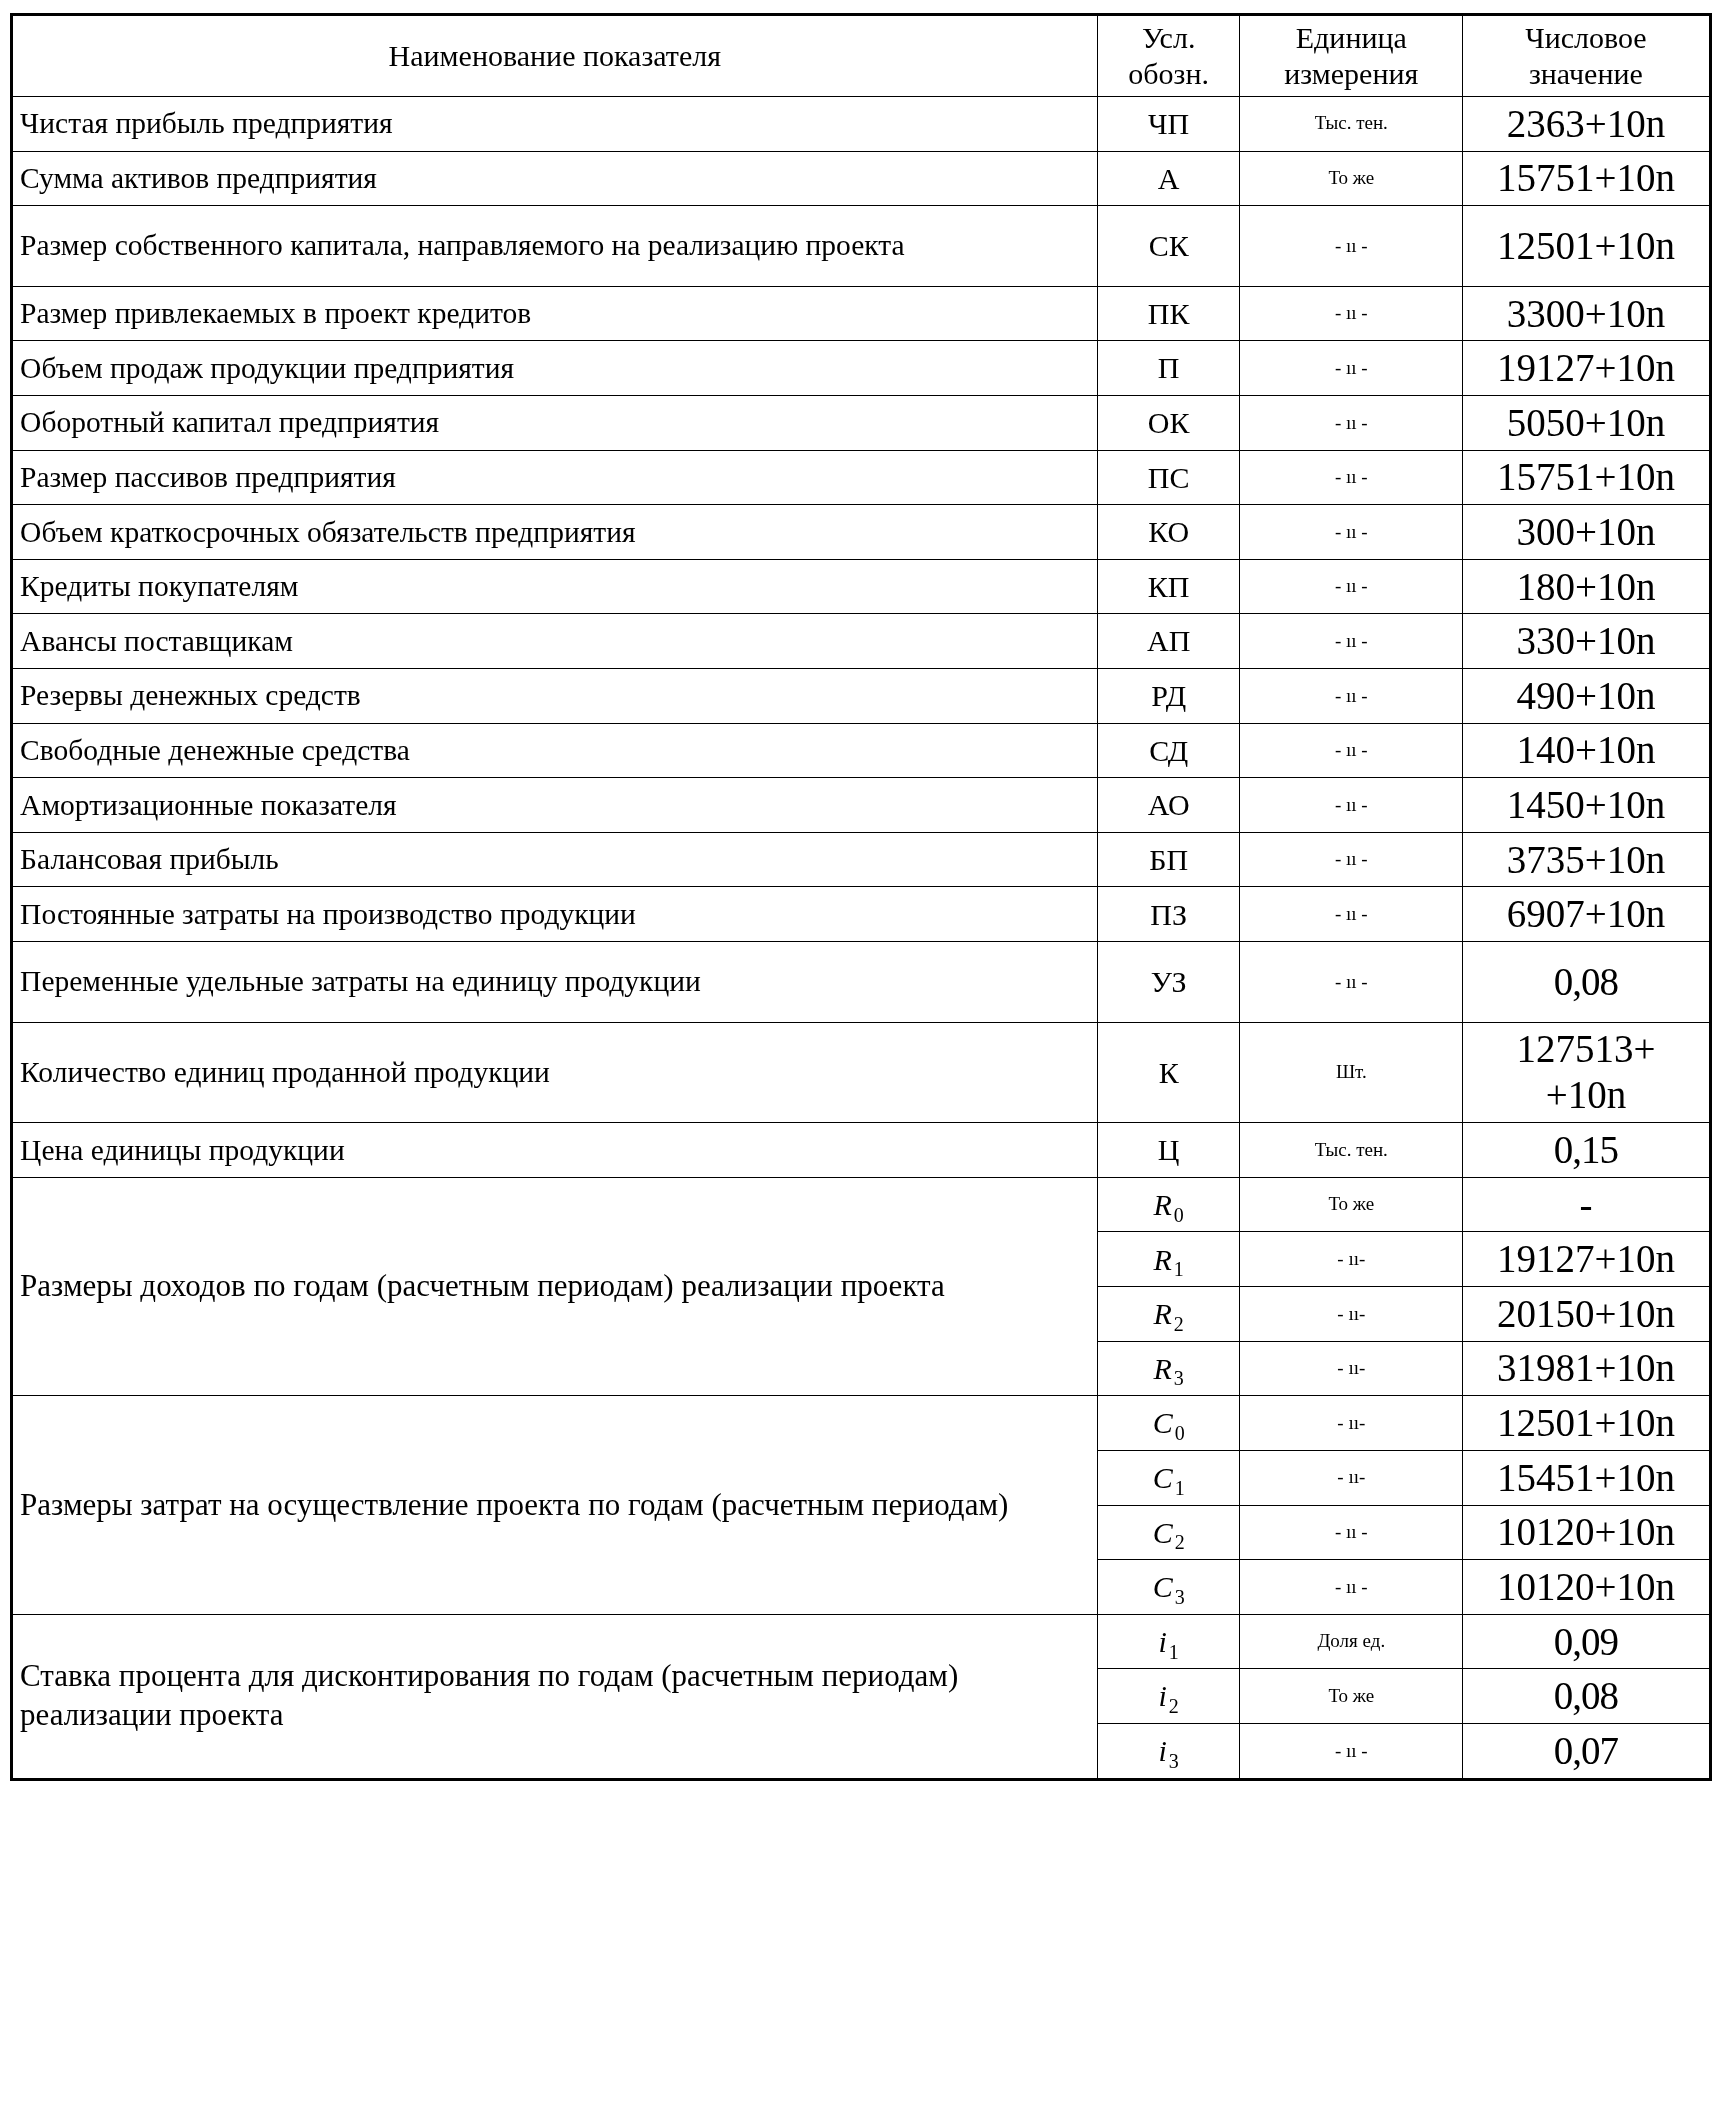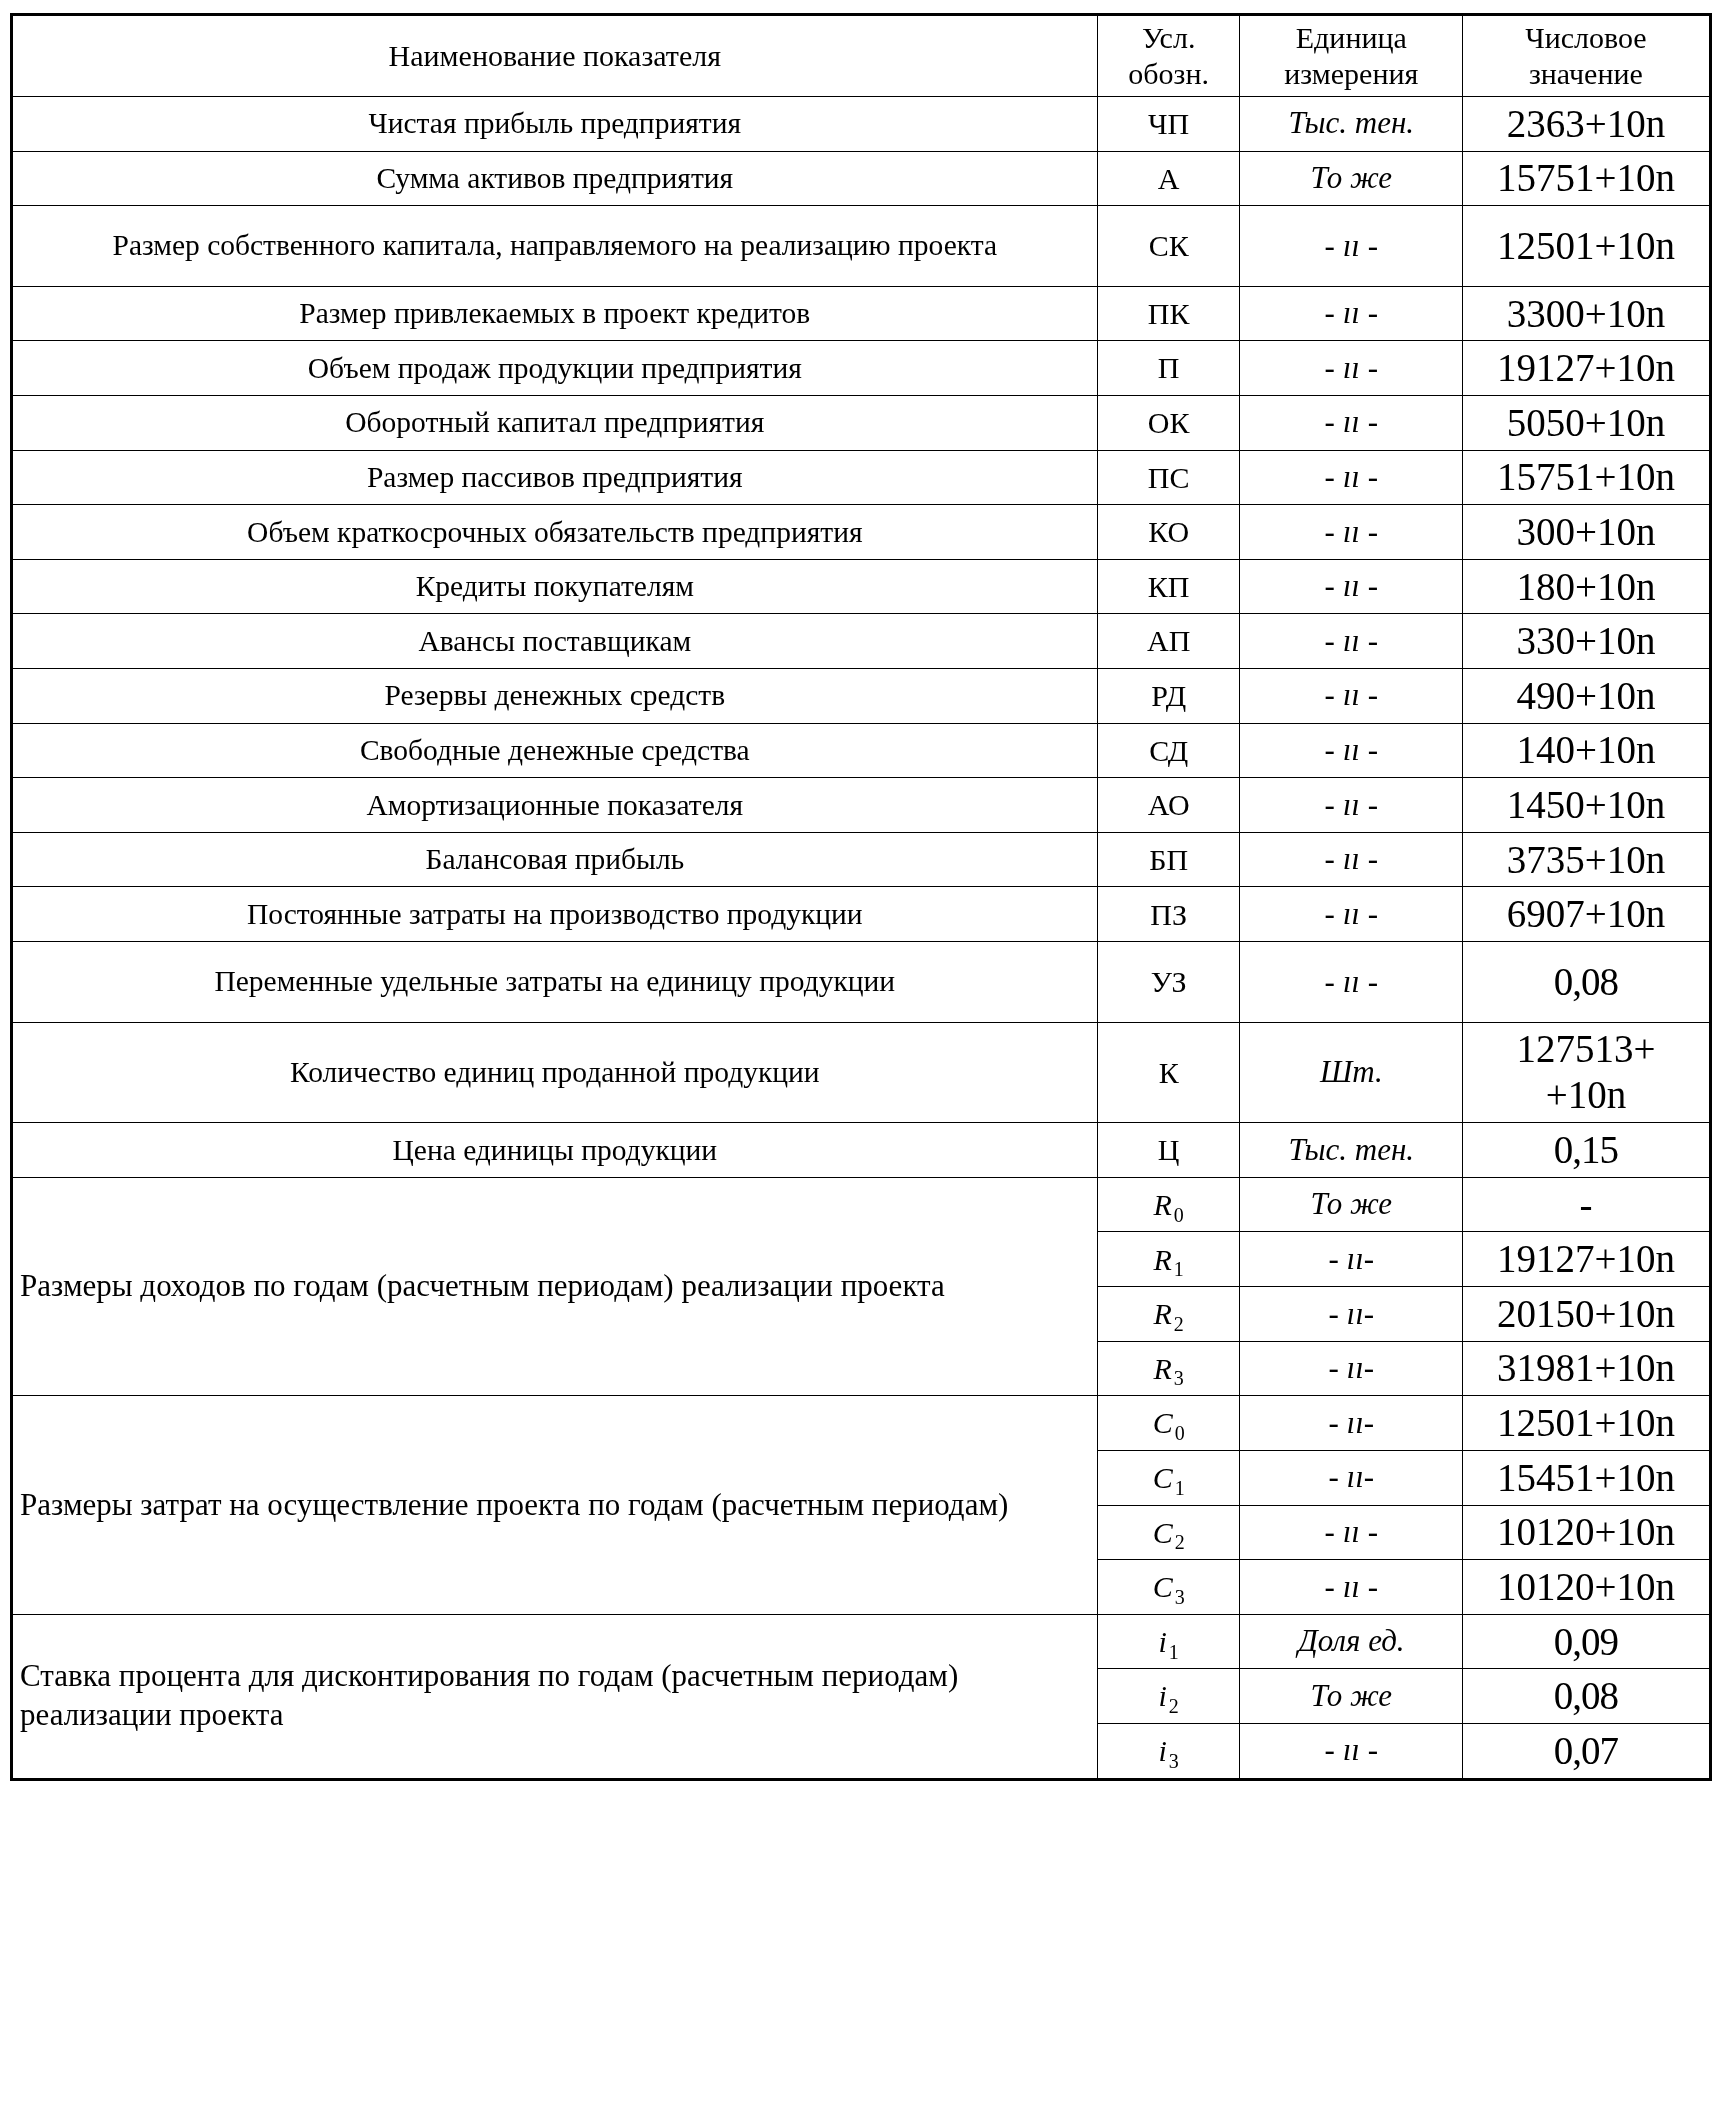--- a/index.html
+++ b/index.html
@@ -45,29 +45,29 @@
     font-weight: normal;
     text-align: center;
     font-size: 30px;
     line-height: 1.2;
     padding: 6.7px 5.7px;
   }
   thead tr th {
     border-bottom: 3.8px solid #000;
   }
   td.name {
-    text-align: center;
+    text-align: left;
     padding-left: 11.4px;
     padding-right: 7.6px;
   }
   td.sym, td.unit, td.val {
     text-align: center;
   }
   td.sym { font-size: 30px; font-family: Liberation Serif, serif; }
-  td.unit { font-size: 31px; font-style: italic; }
+  td.unit { font-size: 19px; }
   td.val { font-size: 39px; }
 
   .tall td { height: 72px; }
   tbody tr td { height: 44px; }
 
   .italic-sym {
     font-style: italic;
     font-size: 31px;
   }
   .italic-sym sub {

